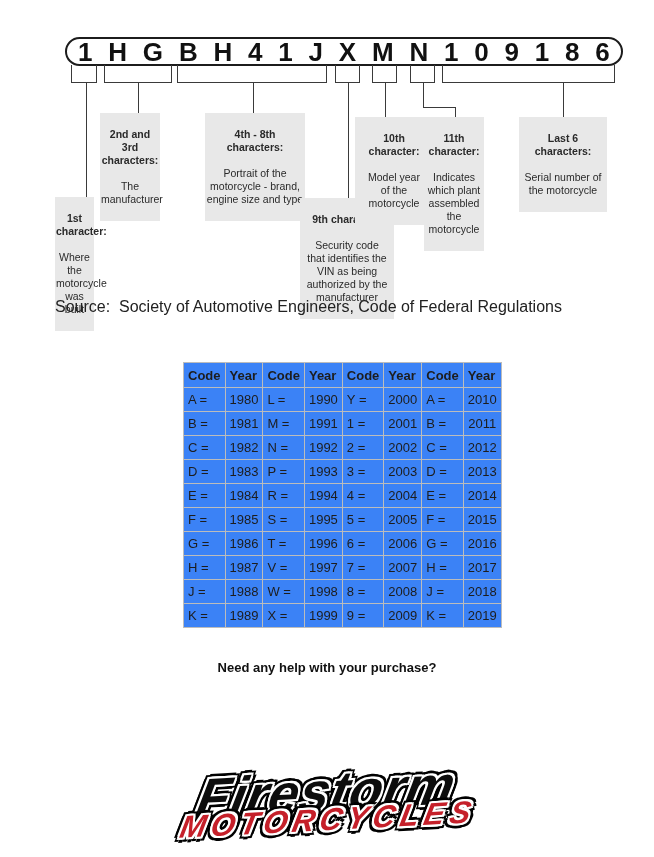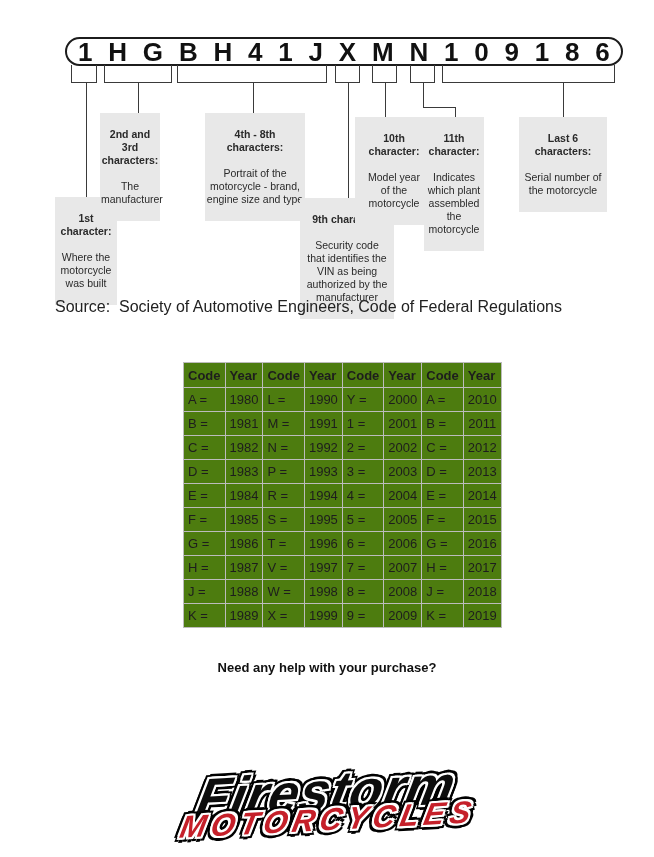--- a/index.html
+++ b/index.html
@@ -65,21 +65,21 @@
     white-space: pre;
   }
 
   
   .year-table {
     position: absolute;
     left: 183px; top: 362px;
     border-collapse: collapse;
     font-size: 13px;
     color: #1d1d1d;
-    background: #4d7c0f;
+    background: #3b82f6;
   }
   .year-table th, .year-table td {
     border: 1px solid #bcbcbc;
     padding: 2px 4px;
     height: 24px;
     vertical-align: middle;
   }
   .year-table th { font-weight: bold; text-align: left; height: 25px; }
   .year-table td.code-cell { text-align: left; }
   .year-table td.year-cell { text-align: center; }
@@ -171,21 +171,21 @@
   <div class="vline" style="left:86px;  top:83px;  height:114px;"></div>
   <div class="vline" style="left:138px; top:83px;  height:30px;"></div>
   <div class="vline" style="left:253px; top:83px;  height:30px;"></div>
   <div class="vline" style="left:348px; top:83px;  height:115px;"></div>
   <div class="vline" style="left:385px; top:83px;  height:34px;"></div>
   <div class="vline" style="left:423px; top:83px;  height:25px;"></div>
   <div class="hline" style="left:423px; top:107px; width:33px;"></div>
   <div class="vline" style="left:455px; top:107px; height:10px;"></div>
   <div class="vline" style="left:563px; top:83px;  height:34px;"></div>
 
-  <div class="callout" style="left:55px;  top:197px; width:62px;">
+  <div class="callout" style="left:55px;  top:197px; width:39px;">
     <div class="callout-title">1st
 character:</div>
     <div class="callout-body">Where the
 motorcycle
 was built</div>
   </div>
   <div class="callout" style="left:100px; top:113px; width:60px;">
     <div class="callout-title">2nd and 3rd
 characters:</div>
     <div class="callout-body">The

